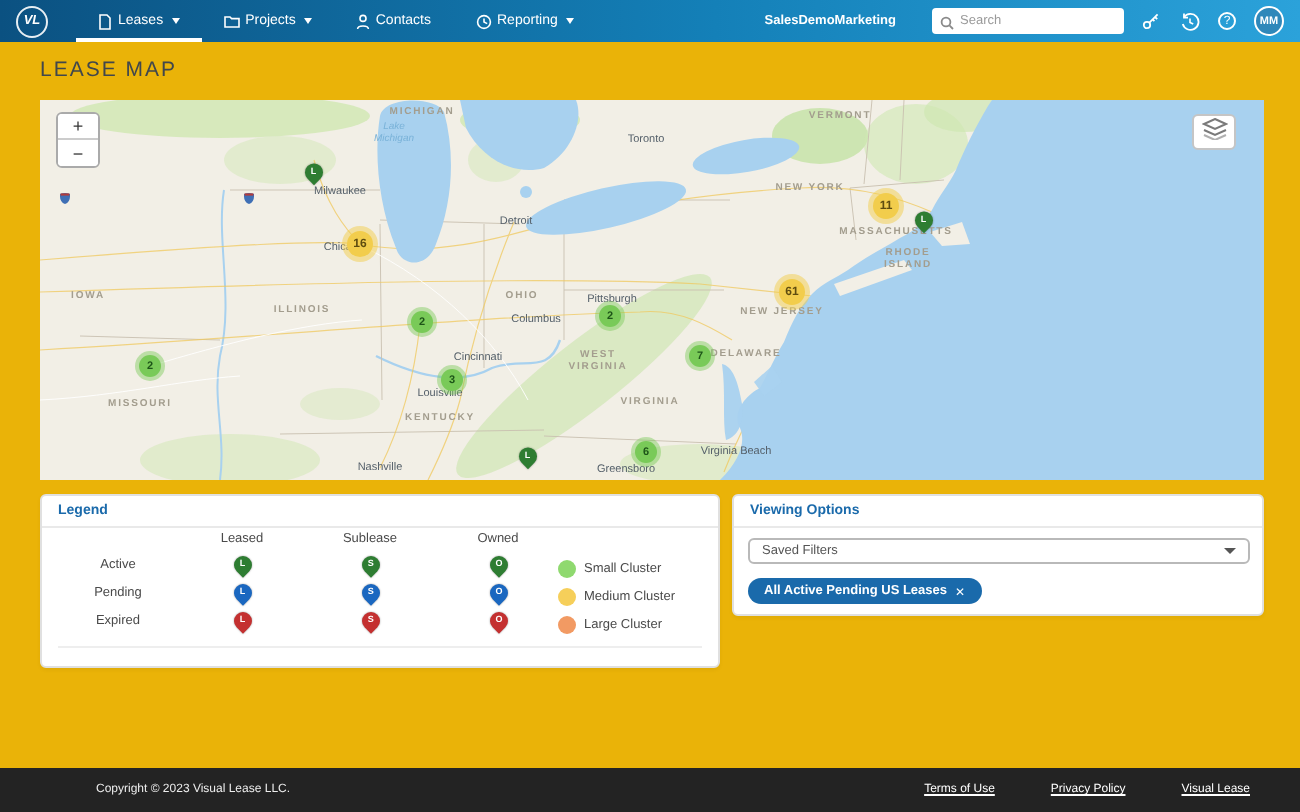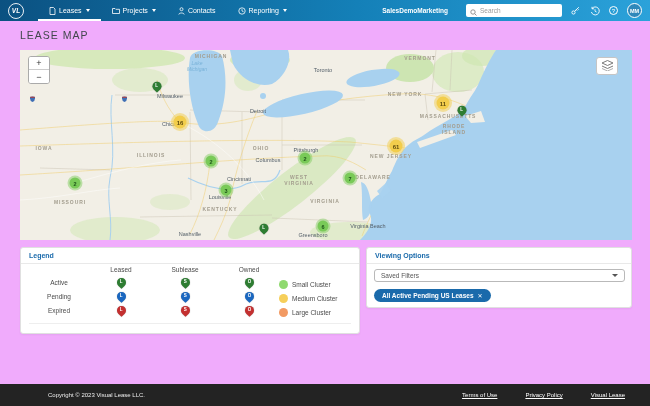--- a/index.html
+++ b/index.html
@@ -1,17 +1,17 @@
 <!DOCTYPE html>
 <html><head>
 <meta charset="utf-8">
 <style>
   * { margin:0; padding:0; box-sizing:border-box; }
   html,body { background:#eef0f1; }
-  .screen{position:relative;width:650px;height:406px;overflow:hidden;background:#f0abfc;
+  .screen{position:relative;width:650px;height:406px;overflow:hidden;background:#eab308;
     font-family:"Liberation Sans",sans-serif;}
 
   
   .navbar{position:absolute;top:0;left:0;right:0;height:21px;
     background:linear-gradient(90deg,#0b5181 0%,#1480b8 55%,#2ba2da 100%);
     display:flex;align-items:center;color:#fff;}
   .logo{width:16px;height:16px;margin-left:8px;border:1.4px solid rgba(255,255,255,.9);
     border-radius:50%;display:flex;align-items:center;justify-content:center;
     font-size:6.5px;font-weight:bold;font-style:italic;flex:0 0 auto;}
   .nav-items{display:flex;height:100%;margin-left:14px;}

